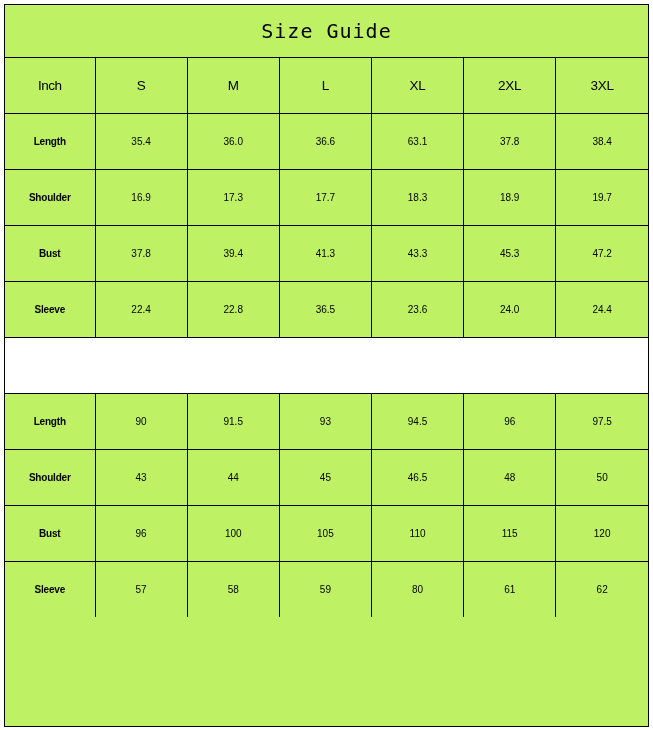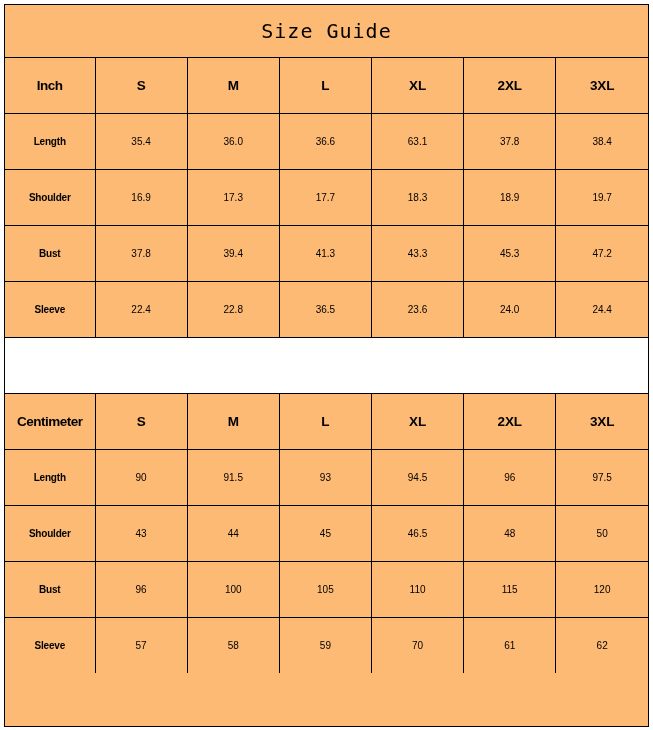--- a/index.html
+++ b/index.html
@@ -16,21 +16,21 @@
   }
 
   .size-guide {
     position: absolute;
     left: 4px;
     top: 4px;
     width: 645px;
     height: 723px;
     box-sizing: border-box;
     border: 1px solid #000000;
-    background: #fdba74;
+    background: #bef264;
     display: flex;
     flex-direction: column;
   }
 
   
   .title-row {
     height: 52px;
     flex: 0 0 52px;
     border-bottom: 1px solid #000000;
     display: flex;
@@ -61,21 +61,21 @@
     border-bottom: 1px solid #000000;
     text-align: center;
     vertical-align: middle;
     padding: 0;
   }
   .sg-table td:last-child { border-right: none; }
   .sg-table tr:last-child td { border-bottom: none; }
 
   .head-cell {
     font-size: 13.5px;
-    font-weight: bold;
+    font-weight: normal;
     letter-spacing: -0.2px;
   }
   .head-cell.unit {
     font-size: 13.5px;
     letter-spacing: -0.5px;
   }
   .row-label {
     font-size: 10px;
     font-weight: bold;
     letter-spacing: -0.2px;
@@ -197,29 +197,20 @@
       <colgroup>
         <col class="label-col">
         <col class="data-col">
           <col class="data-col">
           <col class="data-col">
         <col class="data-col">
           <col class="data-col">
           <col class="data-col">
       </colgroup>
       <tbody>
-        <tr>
-          <td class="head-cell unit">Centimeter</td>
-          <td class="head-cell">S</td>
-          <td class="head-cell">M</td>
-          <td class="head-cell">L</td>
-          <td class="head-cell">XL</td>
-          <td class="head-cell">2XL</td>
-          <td class="head-cell">3XL</td>
-        </tr>
 
         <tr>
           <td class="row-label">Length</td>
           <td class="data-cell">90</td>
           <td class="data-cell">91.5</td>
           <td class="data-cell">93</td>
           <td class="data-cell">94.5</td>
           <td class="data-cell">96</td>
           <td class="data-cell">97.5</td>
         </tr>
@@ -242,21 +233,21 @@
           <td class="data-cell">110</td>
           <td class="data-cell">115</td>
           <td class="data-cell">120</td>
         </tr>
 
         <tr>
           <td class="row-label">Sleeve</td>
           <td class="data-cell">57</td>
           <td class="data-cell">58</td>
           <td class="data-cell">59</td>
-          <td class="data-cell">70</td>
+          <td class="data-cell">80</td>
           <td class="data-cell">61</td>
           <td class="data-cell">62</td>
         </tr>
       </tbody>
     </table>
   </div>
 
 
 </div>
 

